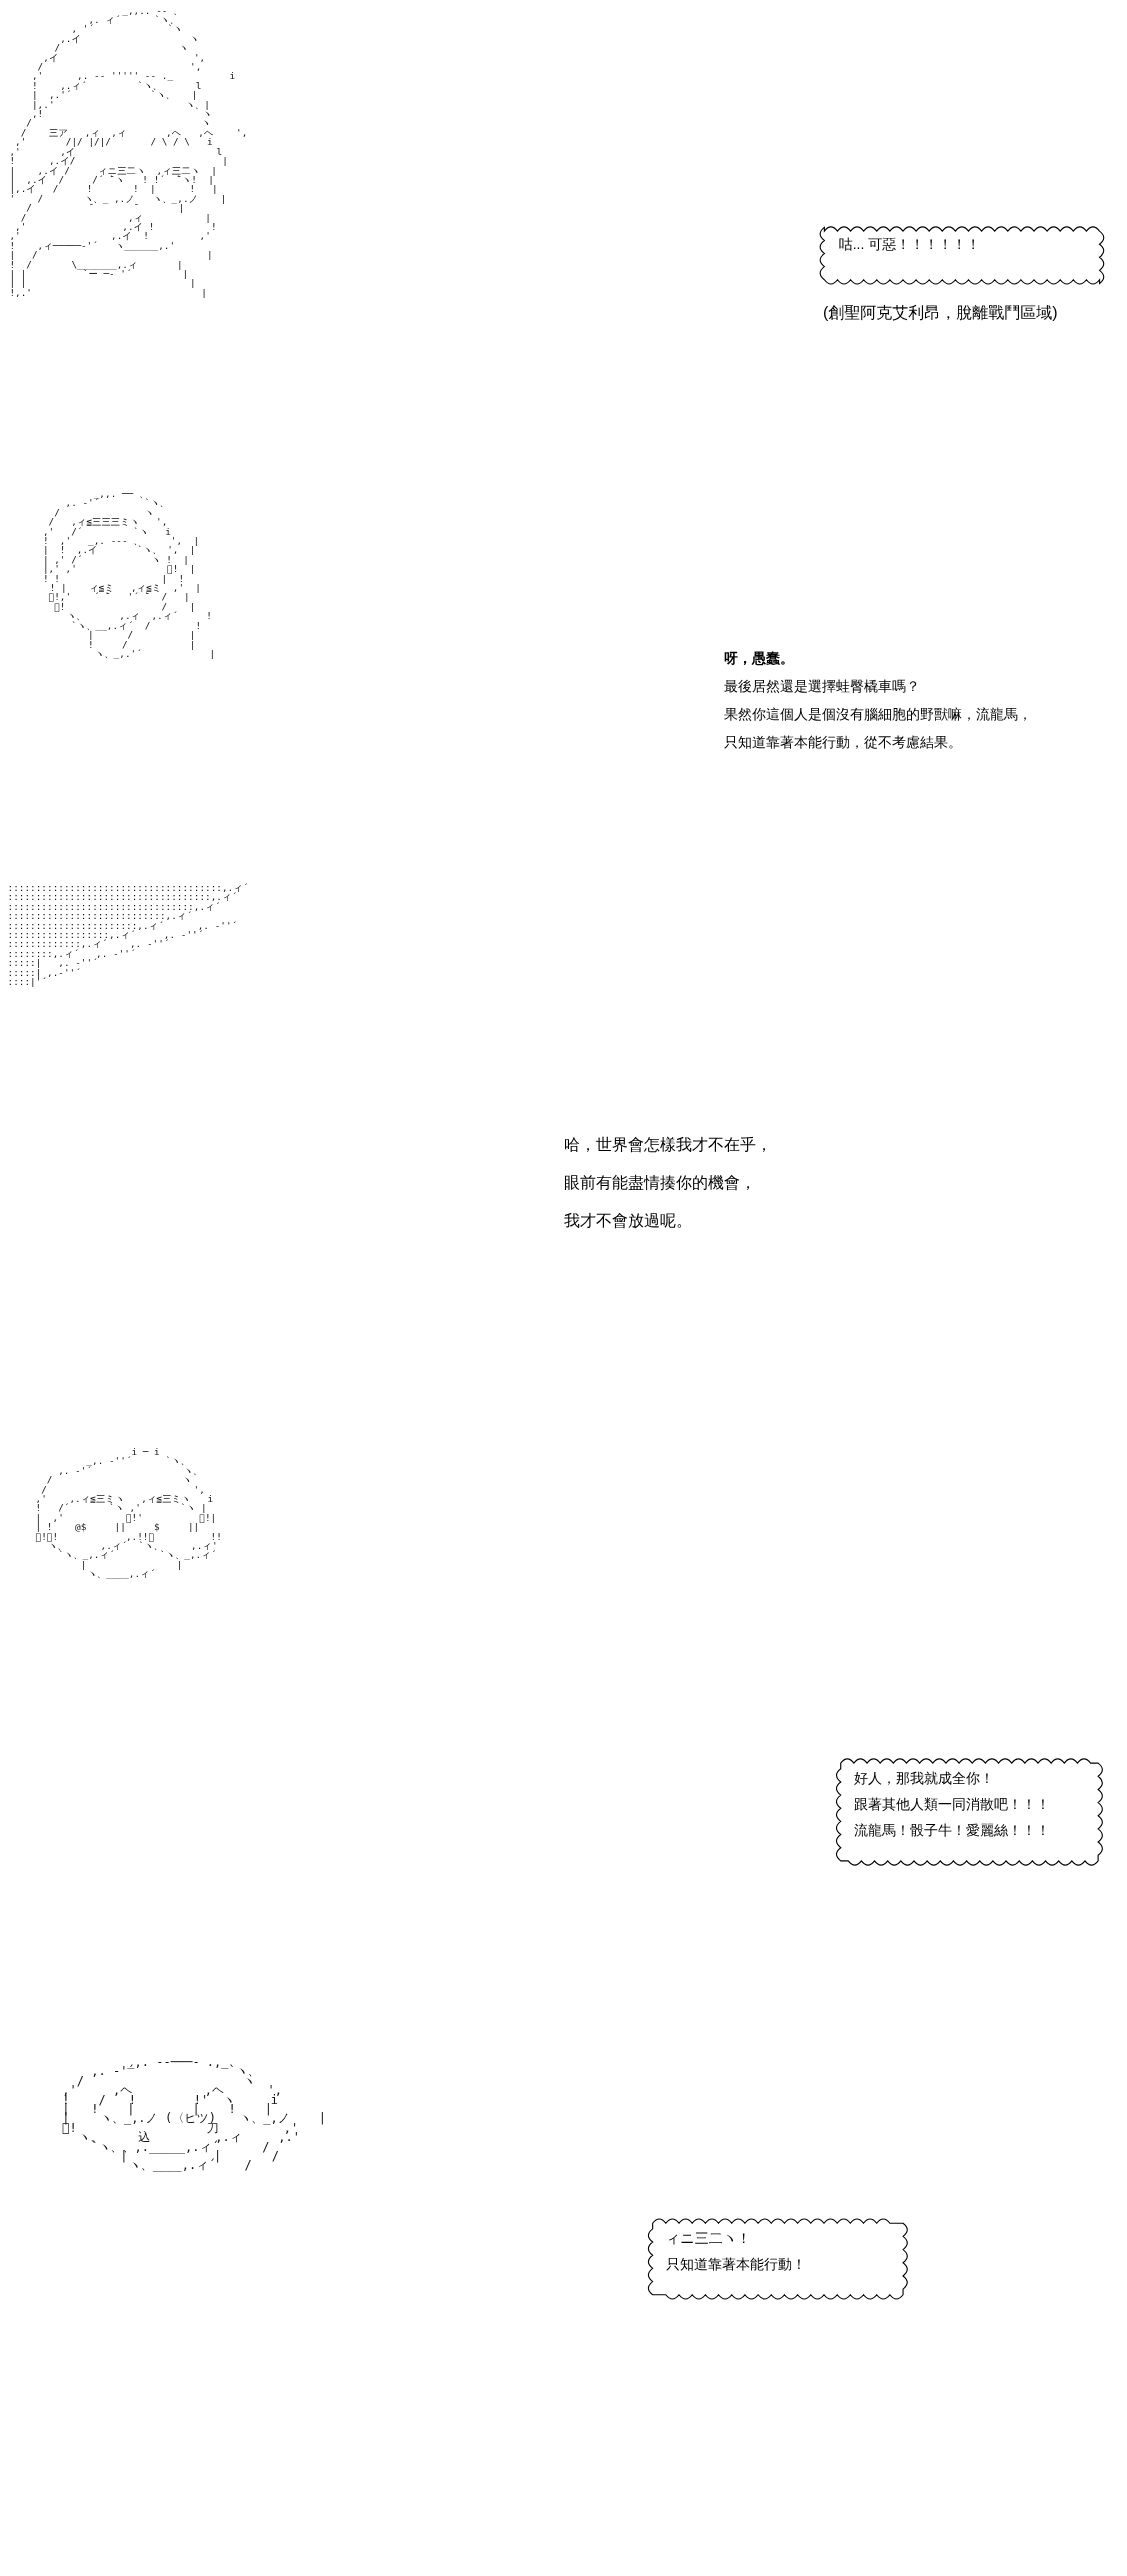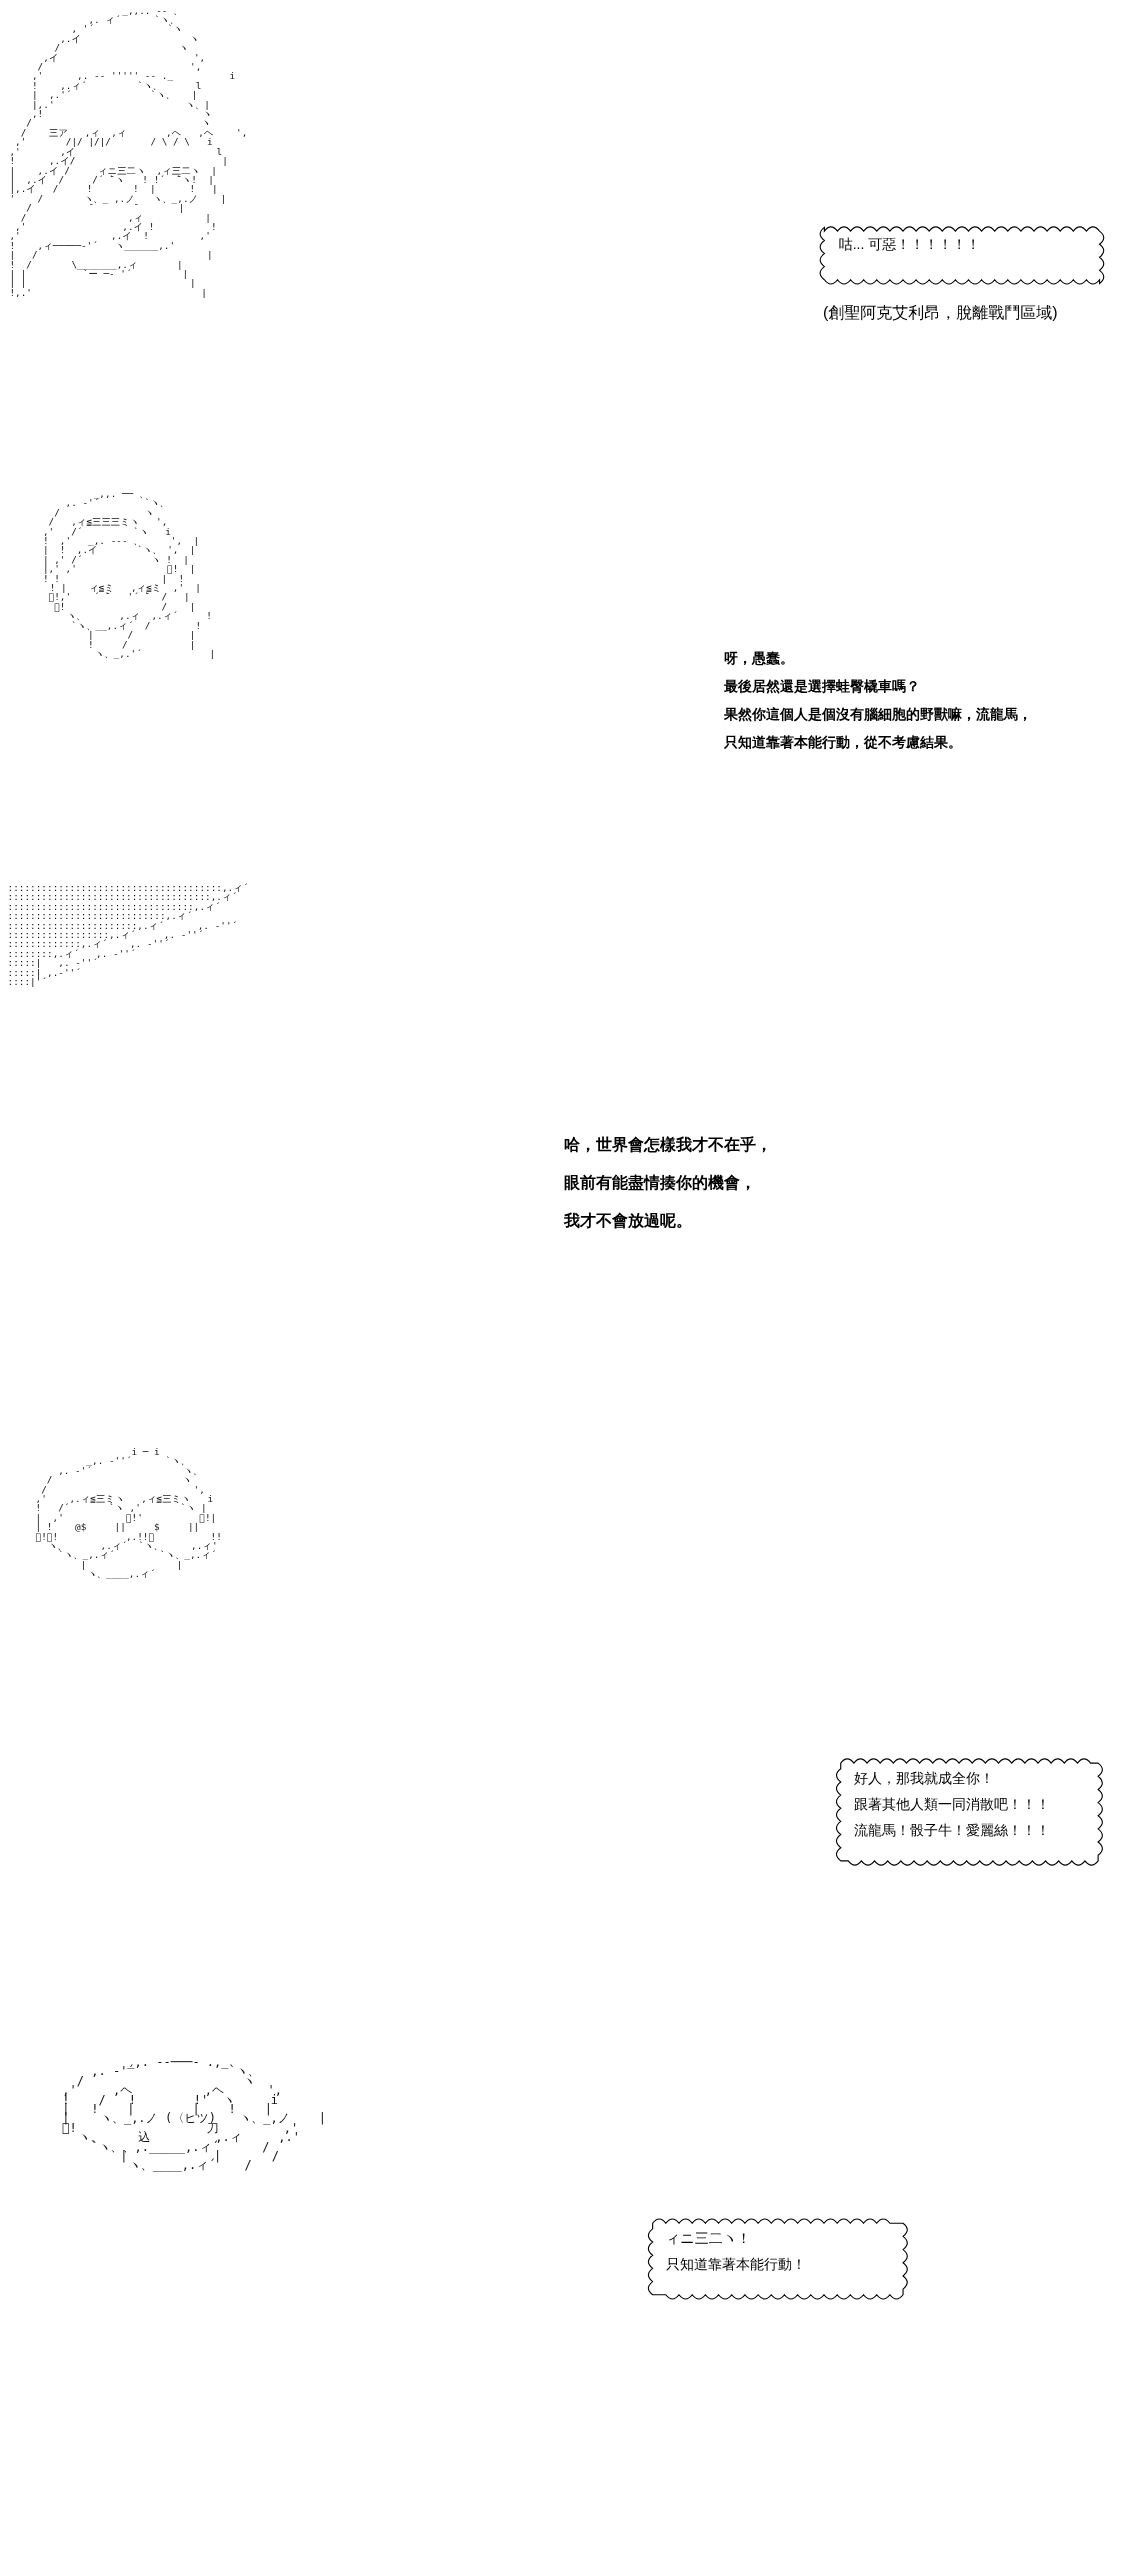--- a/index.html
+++ b/index.html
@@ -40,21 +40,21 @@
   .aa-5 { position: absolute; left: 19px;  top: 2058px; font-size: 12px;  line-height: 9.4px; }
 
   
   .dialogue {
     position: absolute;
     font-family: "Liberation Sans", sans-serif;
     font-size: 14px;
     line-height: 28px;
     color: #000000;
   }
-  .dialogue .line { white-space: nowrap; font-weight: bold; }
+  .dialogue .line { white-space: nowrap; }
   .dialogue .bold { font-weight: bold; }
 
   .d-plain { }
   .bubble-wrap { position: absolute; }
   .bubble-svg { position: absolute; left: 0; top: 0; }
   .bubble-text {
     position: relative;
     padding: 13px 20.7px;
     font-size: 14px;
     line-height: 26px;

